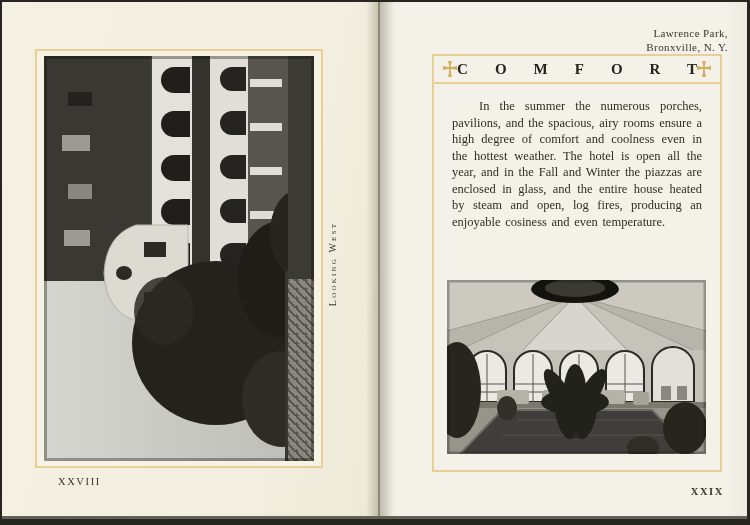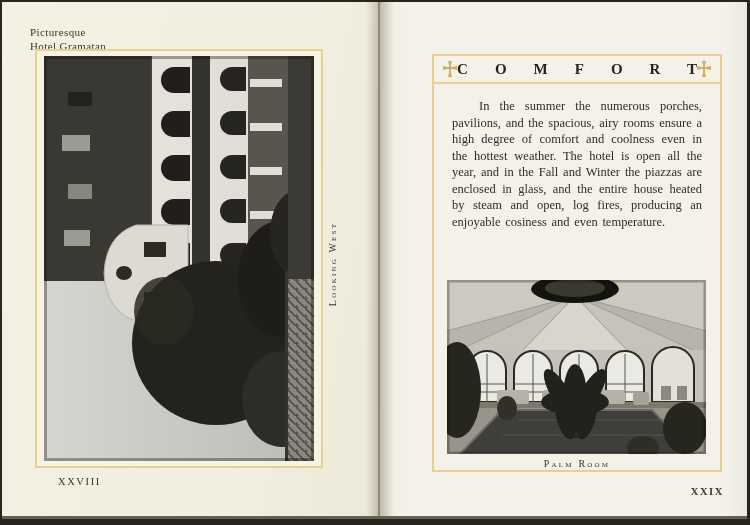--- a/index.html
+++ b/index.html
@@ -53,24 +53,20 @@
   .caption-center{position:absolute;left:0;top:402px;width:100%;text-align:center;
     font-variant:small-caps;font-size:10px;letter-spacing:2.2px;color:#3a352c;}
 </style>
 </head>
 <body>
 
 <div class="spread">
 
   <div class="page-left">
 
-    <div class="corner-header left">
-      <div>Picturesque</div>
-      <div>Hotel Gramatan</div>
-    </div>
 
     <div class="photo-frame-left">
       <div class="photo-left">
         
         <svg width="270" height="405" viewBox="0 0 270 405">
           <defs>
             <linearGradient id="skyg" x1="0" y1="0" x2="0" y2="1">
               <stop offset="0" stop-color="#d6d6d1"></stop>
                 <stop offset="1" stop-color="#bcbcb6"></stop>
             </linearGradient>
@@ -141,20 +137,24 @@
 
     <div class="caption-vert">Looking West</div>
 
     <div class="folio left">XXVIII</div>
   </div>
 
   <div class="gutter"></div>
 
   <div class="page-right">
 
+    <div class="corner-header right">
+      <div>Lawrence Park,</div>
+      <div>Bronxville, N. Y.</div>
+    </div>
 
     <div class="comfort-box">
 
       <div class="title-band">
         <svg class="ornament left" viewBox="0 0 14 16">
           <polygon points="5,0 9,0 7.9,4.5 7.9,11.5 9,16 5,16 6.1,11.5 6.1,4.5" fill="#d6ad60"></polygon>
           <polygon points="0,5 4.5,6.1 9.5,6.1 14,5 14,9 9.5,7.9 4.5,7.9 0,9" fill="#d6ad60"></polygon>
         </svg>
         <span class="comfort-title">COMFORT</span>
         <svg class="ornament right" viewBox="0 0 14 16">
@@ -224,18 +224,17 @@
 
           <ellipse cx="10" cy="110" rx="24" ry="48" fill="#26261f"></ellipse>
           <ellipse cx="238" cy="148" rx="22" ry="26" fill="#26261f"></ellipse>
           <ellipse cx="196" cy="168" rx="16" ry="12" fill="#2e2e26"></ellipse>
           <ellipse cx="60" cy="128" rx="10" ry="12" fill="#303028"></ellipse>
 
           <rect x="0" y="0" width="259" height="174" fill="none" stroke="rgba(15,15,10,.30)" stroke-width="5"></rect>
         </svg>
       </div>
 
-      <div class="caption-center">Palm Room</div>
     </div>
 
     <div class="folio right">XXIX</div>
   </div>
 </div>
 
 </body></html>

